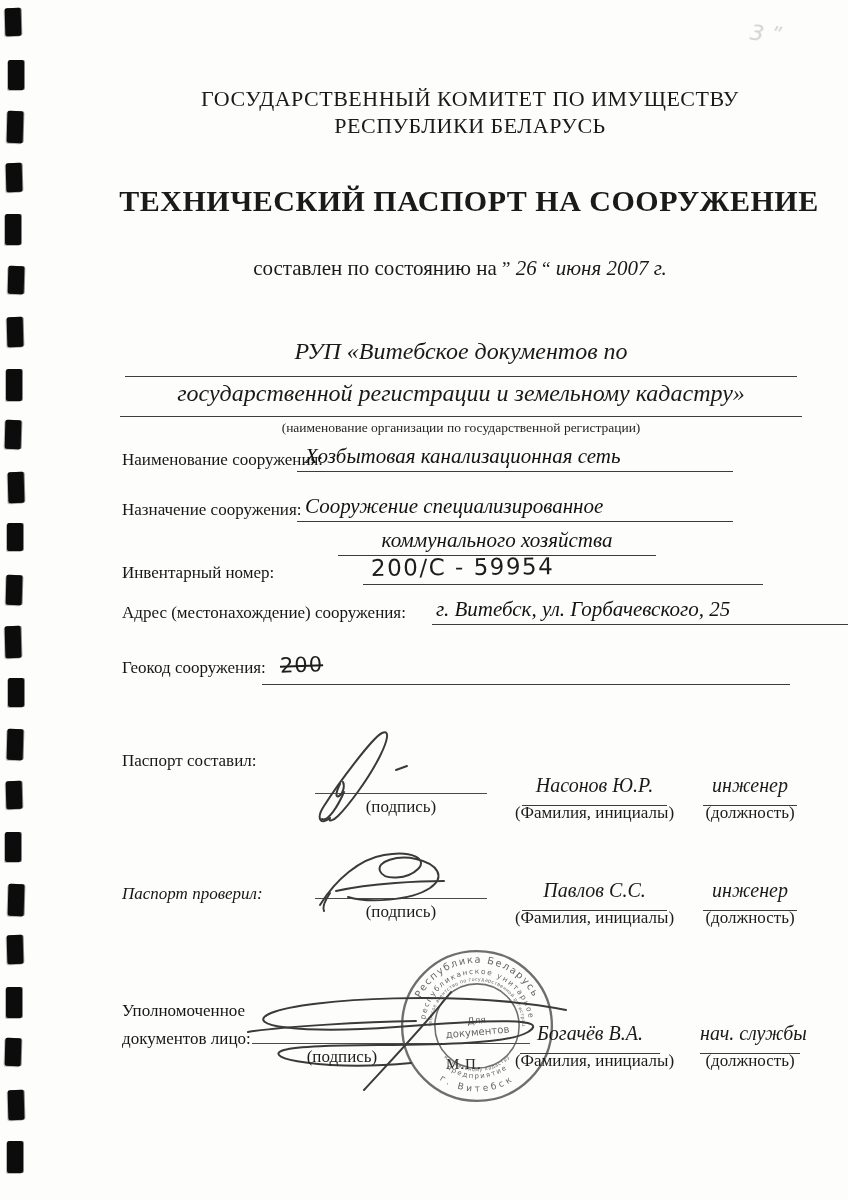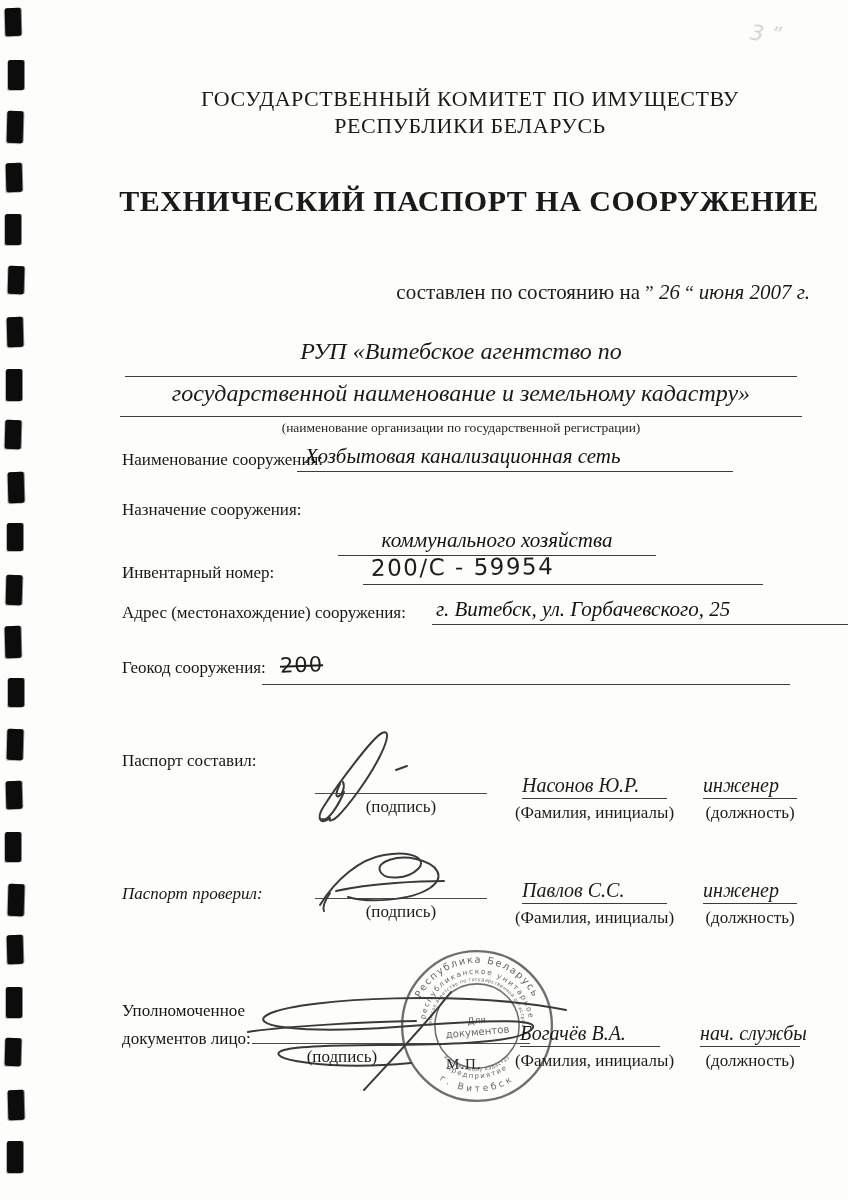--- a/index.html
+++ b/index.html
@@ -28,22 +28,22 @@
   .lbl{font-size:17px;color:#161616;white-space:nowrap;}
   .val{font-style:italic;font-size:21px;color:#121212;}
   .uline{border-bottom:1.7px solid #3c3c3c;}
   .hand{font-family:"DejaVu Sans",sans-serif;color:#1d1d1d;}
   .hand-inv{font-size:23px;letter-spacing:1.5px;transform:rotate(-.6deg);display:inline-block;}
   .hand-geo{font-size:21px;letter-spacing:1px;text-decoration:line-through;
             text-decoration-thickness:2px;display:inline-block;transform:rotate(-2deg);}
   
   .hline{border-top:1.9px solid #4a4a4a;height:0;}
   .cap{font-size:17px;text-align:center;color:#1c1c1c;white-space:nowrap;}
-  .fio{font-style:italic;font-size:20px;text-align:left;border-bottom:1.6px solid #3c3c3c;
-       padding-bottom:1px;white-space:nowrap;}
+  .fio{font-style:italic;font-size:20px;text-align:center;border-bottom:1.6px solid #3c3c3c;
+       padding-bottom:8px;white-space:nowrap;}
   .mp{font-size:15px;letter-spacing:1px;color:#2a2a2a;}
   svg.sig{overflow:visible;}
   svg.sig path{fill:none;stroke:#3a3a3a;stroke-width:2;stroke-linecap:round;}
   .stamp-txt{fill:#555;opacity:.9;font-family:"DejaVu Sans",sans-serif;}
 </style>
 </head>
 <body>
 
 <div id="page">
 
@@ -73,36 +73,37 @@
       <div class="hole" style="top: 1141px; height: 32px; margin-left: 2px; transform: rotate(0deg);"></div>
     </div>
 
   <div class="abs corner-mark" style="left:750px;top:22px;">3ʺ</div>
 
   <div class="abs hdr" style="top:86px;">ГОСУДАРСТВЕННЫЙ КОМИТЕТ ПО ИМУЩЕСТВУ</div>
   <div class="abs hdr" style="top:113px;">РЕСПУБЛИКИ БЕЛАРУСЬ</div>
 
   <div class="abs title" style="top:184px;">ТЕХНИЧЕСКИЙ ПАСПОРТ НА СООРУЖЕНИЕ</div>
 
-  <div class="abs date-line" style="top:280px;text-align:right;">
+  <div class="abs date-line" style="top:256px;">
     <span>составлен по состоянию на</span>
     <span class="dq">”</span>
     <span class="it">26</span>
     <span class="dq">“</span>
     <span class="it">июня  2007 г.</span>
   </div>
 
-  <div class="abs orgline" style="left:125px;top:338px;width:672px;height:38px;">РУП «Витебское  агентство по</div>
-  <div class="abs orgline" style="left:120px;top:380px;width:682px;height:36px;">государственной наименование и земельному кадастру»</div>
+  <div class="abs orgline" style="left:125px;top:338px;width:672px;height:38px;">РУП «Витебское  документов по</div>
+  <div class="abs orgline" style="left:120px;top:380px;width:682px;height:36px;">государственной регистрации и земельному кадастру»</div>
   <div class="abs org-caption" style="left:120px;top:420px;width:682px;">(наименование организации по государственной регистрации)</div>
 
   <div class="abs lbl" style="left:122px;top:450px;">Наименование сооружения:</div>
   <div class="abs val uline" style="left:297px;top:444px;width:428px;padding:0 0 2px 8px;">Хозбытовая канализационная сеть</div>
 
   <div class="abs lbl" style="left:122px;top:500px;">Назначение сооружения:</div>
+  <div class="abs val uline" style="left:297px;top:494px;width:428px;padding:0 0 2px 8px;">Сооружение  специализированное</div>
   <div class="abs val uline" style="left:338px;top:528px;width:318px;padding-bottom:2px;text-align:center;">коммунального хозяйства</div>
 
   <div class="abs lbl" style="left:122px;top:563px;">Инвентарный номер:</div>
   <div class="abs uline" style="left:363px;top:554px;width:400px;height:30px;">
     <span class="hand hand-inv" style="margin-left:8px;">200/С - 59954</span>
   </div>
 
   <div class="abs lbl" style="left:122px;top:603px;">Адрес (местонахождение) сооружения:</div>
   <div class="abs val uline" style="left:432px;top:597px;width:414px;padding:0 0 2px 4px;white-space:nowrap;">г. Витебск, ул. Горбачевского, 25</div>
 

